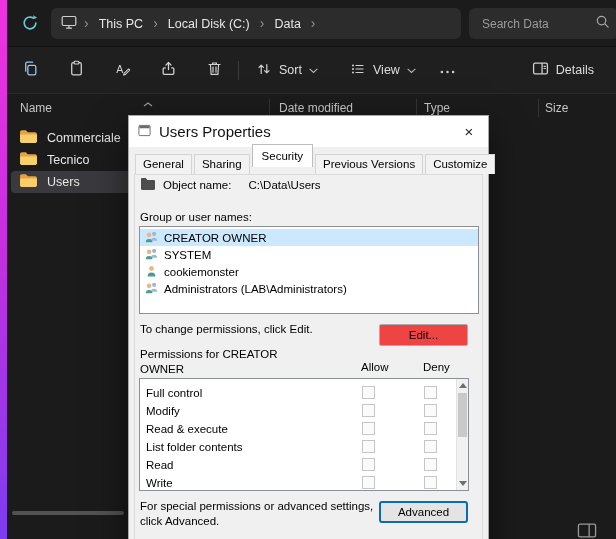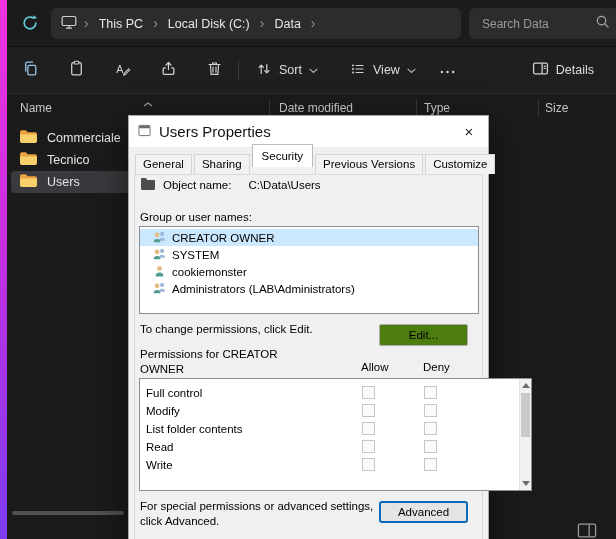--- a/index.html
+++ b/index.html
@@ -60,28 +60,28 @@
     margin-right:2px; margin-bottom:1px; font-size:11.5px; cursor:pointer; white-space:nowrap;}
   .tab.active{ height:23px; line-height:22px; padding:0 9px; margin-bottom:8px; margin-top:-1px; background:#ffffff; border-color:#bdbdbd;}
   .page{ position:absolute; left:5px; right:5px; top:58px; bottom:5px; border:1px solid #dadada; background:#f0f0f0; z-index:1;}
   .dlg-content{ position:absolute; inset:0; z-index:2;}
 
   .obj-row{ position:absolute; left:11px; top:61px; display:flex; align-items:center; gap:7px;}
   .obj-row .val{ margin-left:10px;}
   .lbl{ position:absolute; color:#000;}
   .listbox{ position:absolute; background:#fff; border:1px solid #8b9097;}
   .grp-list{ left:10px; top:110px; width:340px; height:88px; padding-top:2px;}
-  .grow{ height:17px; display:flex; align-items:center; gap:5px; padding:0 12px; cursor:pointer; white-space:nowrap;}
+  .grow{ height:17px; display:flex; align-items:center; gap:5px; padding:0 4px; cursor:pointer; white-space:nowrap;}
   .grow.selected{ background:#cce8ff;}
 
-  .btn{ position:absolute; width:89px; height:22px; background:#4d7c0f; border:1px solid #adadad; border-radius:2px;
+  .btn{ position:absolute; width:89px; height:22px; background:#ef4444; border:1px solid #adadad; border-radius:2px;
     font-size:11.5px; font-family:"Liberation Sans",sans-serif; cursor:pointer; color:#000;}
   .btn.default{ border:2px solid #0a6bbd; border-radius:3px; background:#e4e4e4;}
 
-  .perm-list{ left:10px; top:262px; width:393px; height:113px; padding-top:5px; overflow:hidden;}
+  .perm-list{ left:10px; top:262px; width:330px; height:113px; padding-top:5px; overflow:hidden;}
   .prow{ position:relative; height:18px; line-height:18px; padding-left:6px; white-space:nowrap;}
   .cb{ position:absolute; top:2px; width:13px; height:13px; background:#fbfbfb; border:1px solid #c6c6c6; cursor:pointer;}
   .cb.allow{ left:222px;} .cb.deny{ left:284px;}
   .vscroll{ position:absolute; right:0; top:0; bottom:0; width:12px; background:#f1f1f1; border-left:1px solid #e2e2e2; cursor:pointer;}
   .sb-up,.sb-dn{ position:absolute; left:2px; width:0; height:0; border-left:4px solid transparent; border-right:4px solid transparent;}
   .sb-up{ top:4px; border-bottom:5px solid #6e6e6e;}
   .sb-dn{ bottom:4px; border-top:5px solid #6e6e6e;}
   .sb-thumb{ position:absolute; left:1px; top:14px; width:9px; height:44px; background:#c9c9c9;}
 
   .hint{ position:absolute; color:#000; line-height:15px;}
@@ -363,20 +363,25 @@
           <span>Full control</span>
           <span class="cb allow"></span>
           <span class="cb deny"></span>
         </div>
         <div class="prow">
           <span>Modify</span>
           <span class="cb allow"></span>
           <span class="cb deny"></span>
         </div>
         <div class="prow">
+          <span>Read &amp; execute</span>
+          <span class="cb allow"></span>
+          <span class="cb deny"></span>
+        </div>
+        <div class="prow">
           <span>List folder contents</span>
           <span class="cb allow"></span>
           <span class="cb deny"></span>
         </div>
         <div class="prow">
           <span>Read</span>
           <span class="cb allow"></span>
           <span class="cb deny"></span>
         </div>
         <div class="prow">

